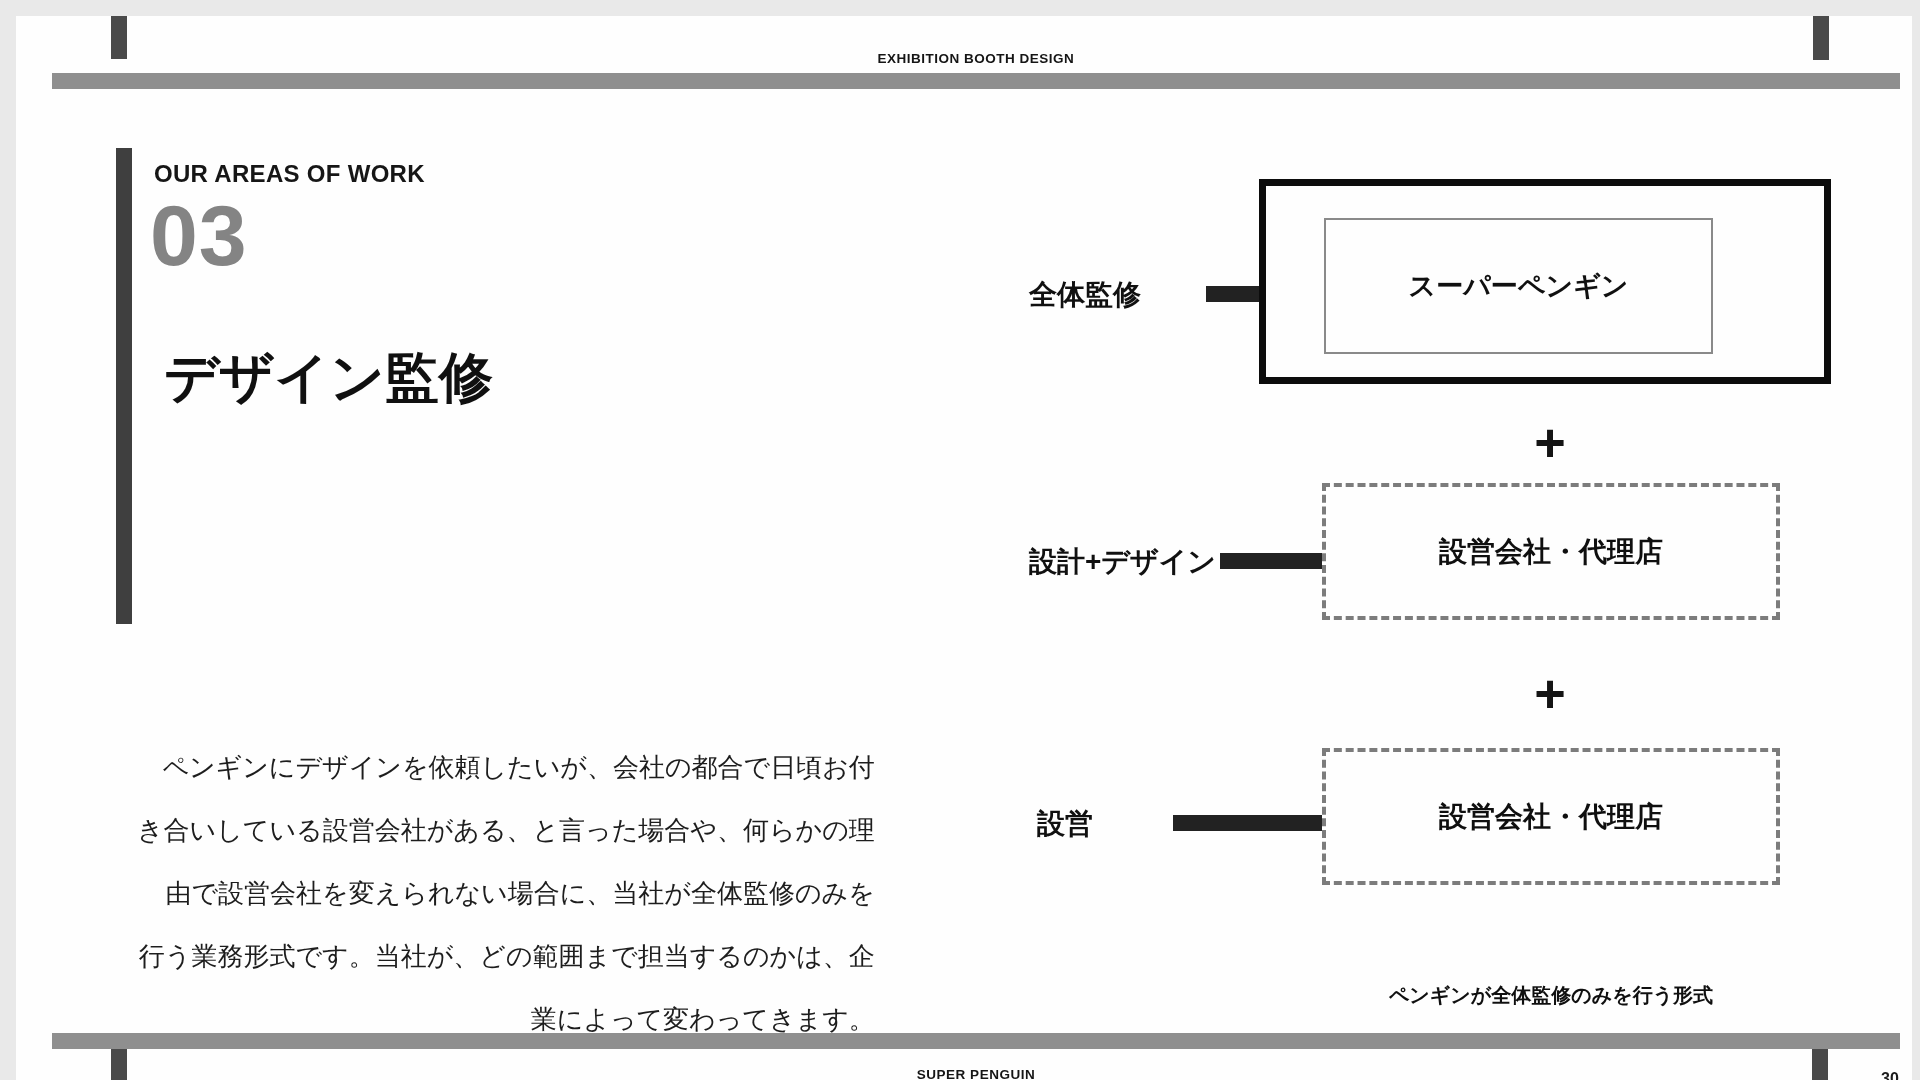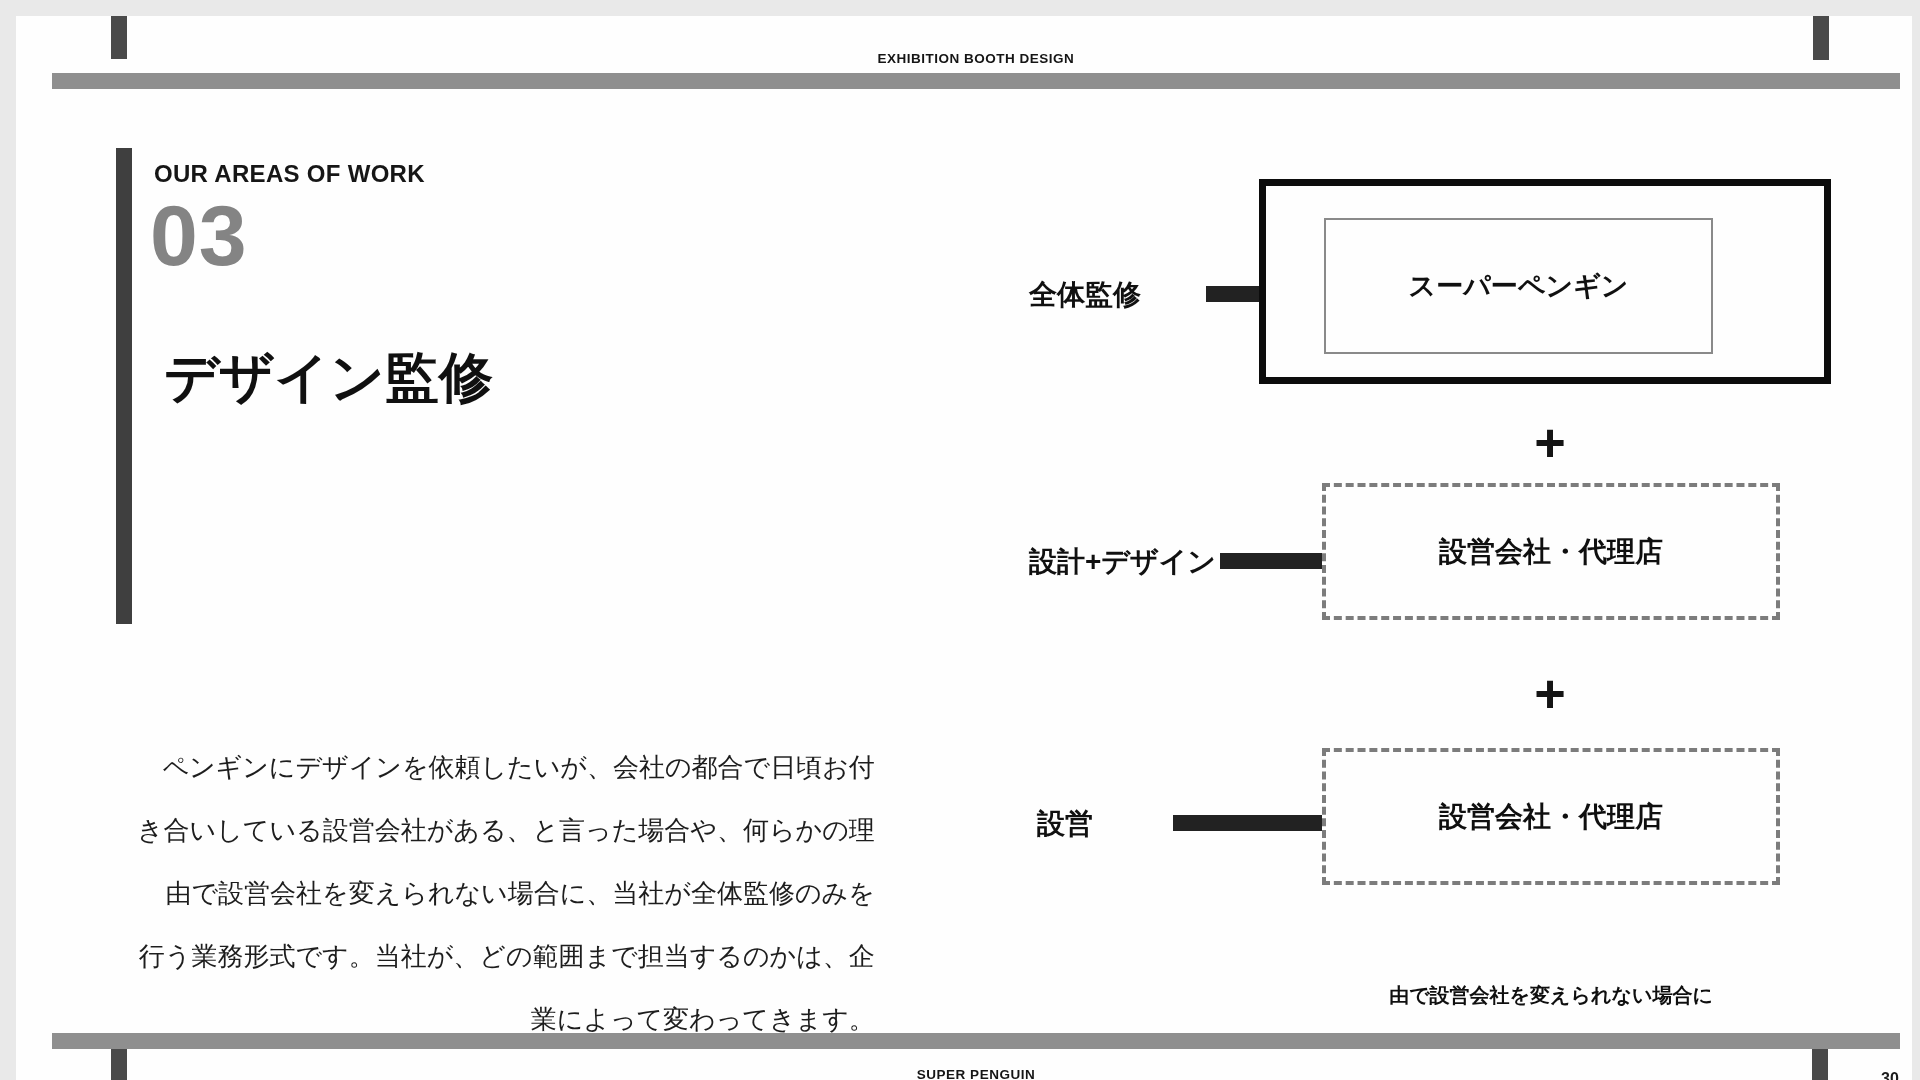--- a/index.html
+++ b/index.html
@@ -83,21 +83,21 @@
   </div>
 
   <div class="abs plus" style="left:1484px;top:643px;">+</div>
 
   <div class="abs dg-label nowrap" style="left:1013px;top:785px;">設営</div>
   <div class="abs connector" style="left:1157px;top:799px;width:149px;"></div>
   <div class="abs dashed-box" style="left:1306px;top:732px;width:458px;height:137px;">
     <span class="nowrap">設営会社・代理店</span>
   </div>
 
-  <div class="abs dg-caption nowrap" style="left:1235px;top:958px;width:600px;">由で設営会社を変えられない場合に</div>
+  <div class="abs dg-caption nowrap" style="left:1235px;top:958px;width:600px;">ペンギンが全体監修のみを行う形式</div>
 
   <div class="abs hrule" style="left:36px;top:1017px;width:1848px;"></div>
   <div class="abs vtick" style="left:95px;top:1033px;height:47px;"></div>
   <div class="abs vtick" style="left:1796px;top:1033px;height:47px;"></div>
   <div class="abs micro-caps" style="left:0;top:1043px;width:1920px;text-align:center;">SUPER PENGUIN</div>
   <div class="abs page-num" style="left:1852px;top:1046px;width:44px;text-align:center;">30</div>
 
 </div>
 
 </body></html>

